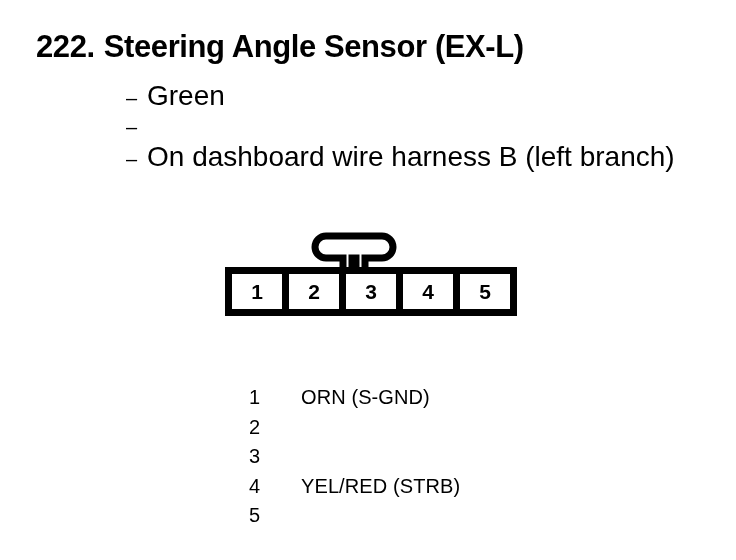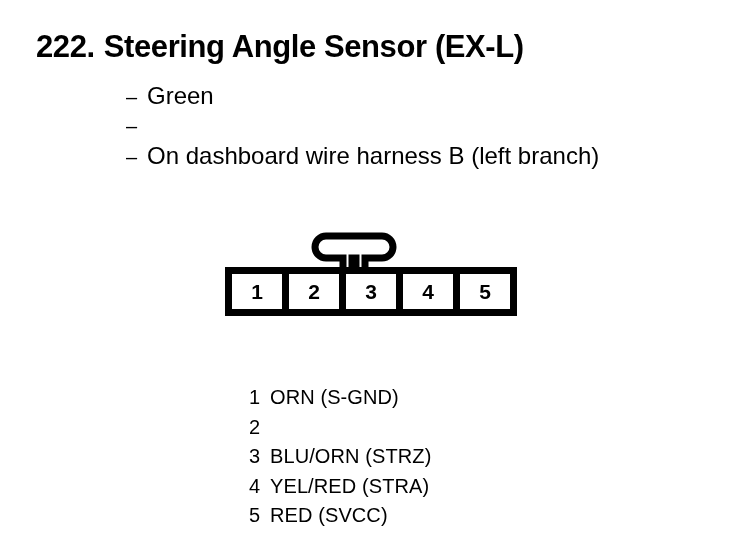--- a/index.html
+++ b/index.html
@@ -46,21 +46,21 @@
   .bullet-row {
     display: flex;
     align-items: baseline;
   }
   .bullet-dash {
     width: 21px;
     flex: 0 0 21px;
     font-size: 20px;
   }
   .bullet-text {
-    font-size: 24px;
+    font-size: 28px;
   }
 
   
   .connector {
     position: absolute;
     left: 225px;
     top: 226px;
     width: 292px;
     height: 90px;
   }
@@ -88,20 +88,21 @@
     white-space: nowrap;
   }
   .legend-num {
     width: 22px;
     flex: 0 0 22px;
     text-align: right;
     margin-right: 10px;
   }
   .legend-label {
     letter-spacing: 0.1px;
+    margin-left: 31px;
   }
 </style>
 </head>
 <body>
 
 <div id="page">
 
   <div class="title">
     <span class="num">222.</span><span>Steering Angle Sensor (EX-L)</span>
   </div>
@@ -157,25 +158,23 @@
   <div class="legend">
     <div class="legend-row">
       <span class="legend-num">1</span>
       <span class="legend-label">ORN (S-GND)</span>
     </div>
     <div class="legend-row">
       <span class="legend-num">2</span>
     </div>
     <div class="legend-row">
       <span class="legend-num">3</span>
-      <span class="legend-label">BLU/ORN (STRZ)</span>
     </div>
     <div class="legend-row">
       <span class="legend-num">4</span>
-      <span class="legend-label">YEL/RED (STRA)</span>
+      <span class="legend-label">YEL/RED (STRB)</span>
     </div>
     <div class="legend-row">
       <span class="legend-num">5</span>
-      <span class="legend-label">RED (SVCC)</span>
     </div>
   </div>
 
 </div>
 
 </body></html>

